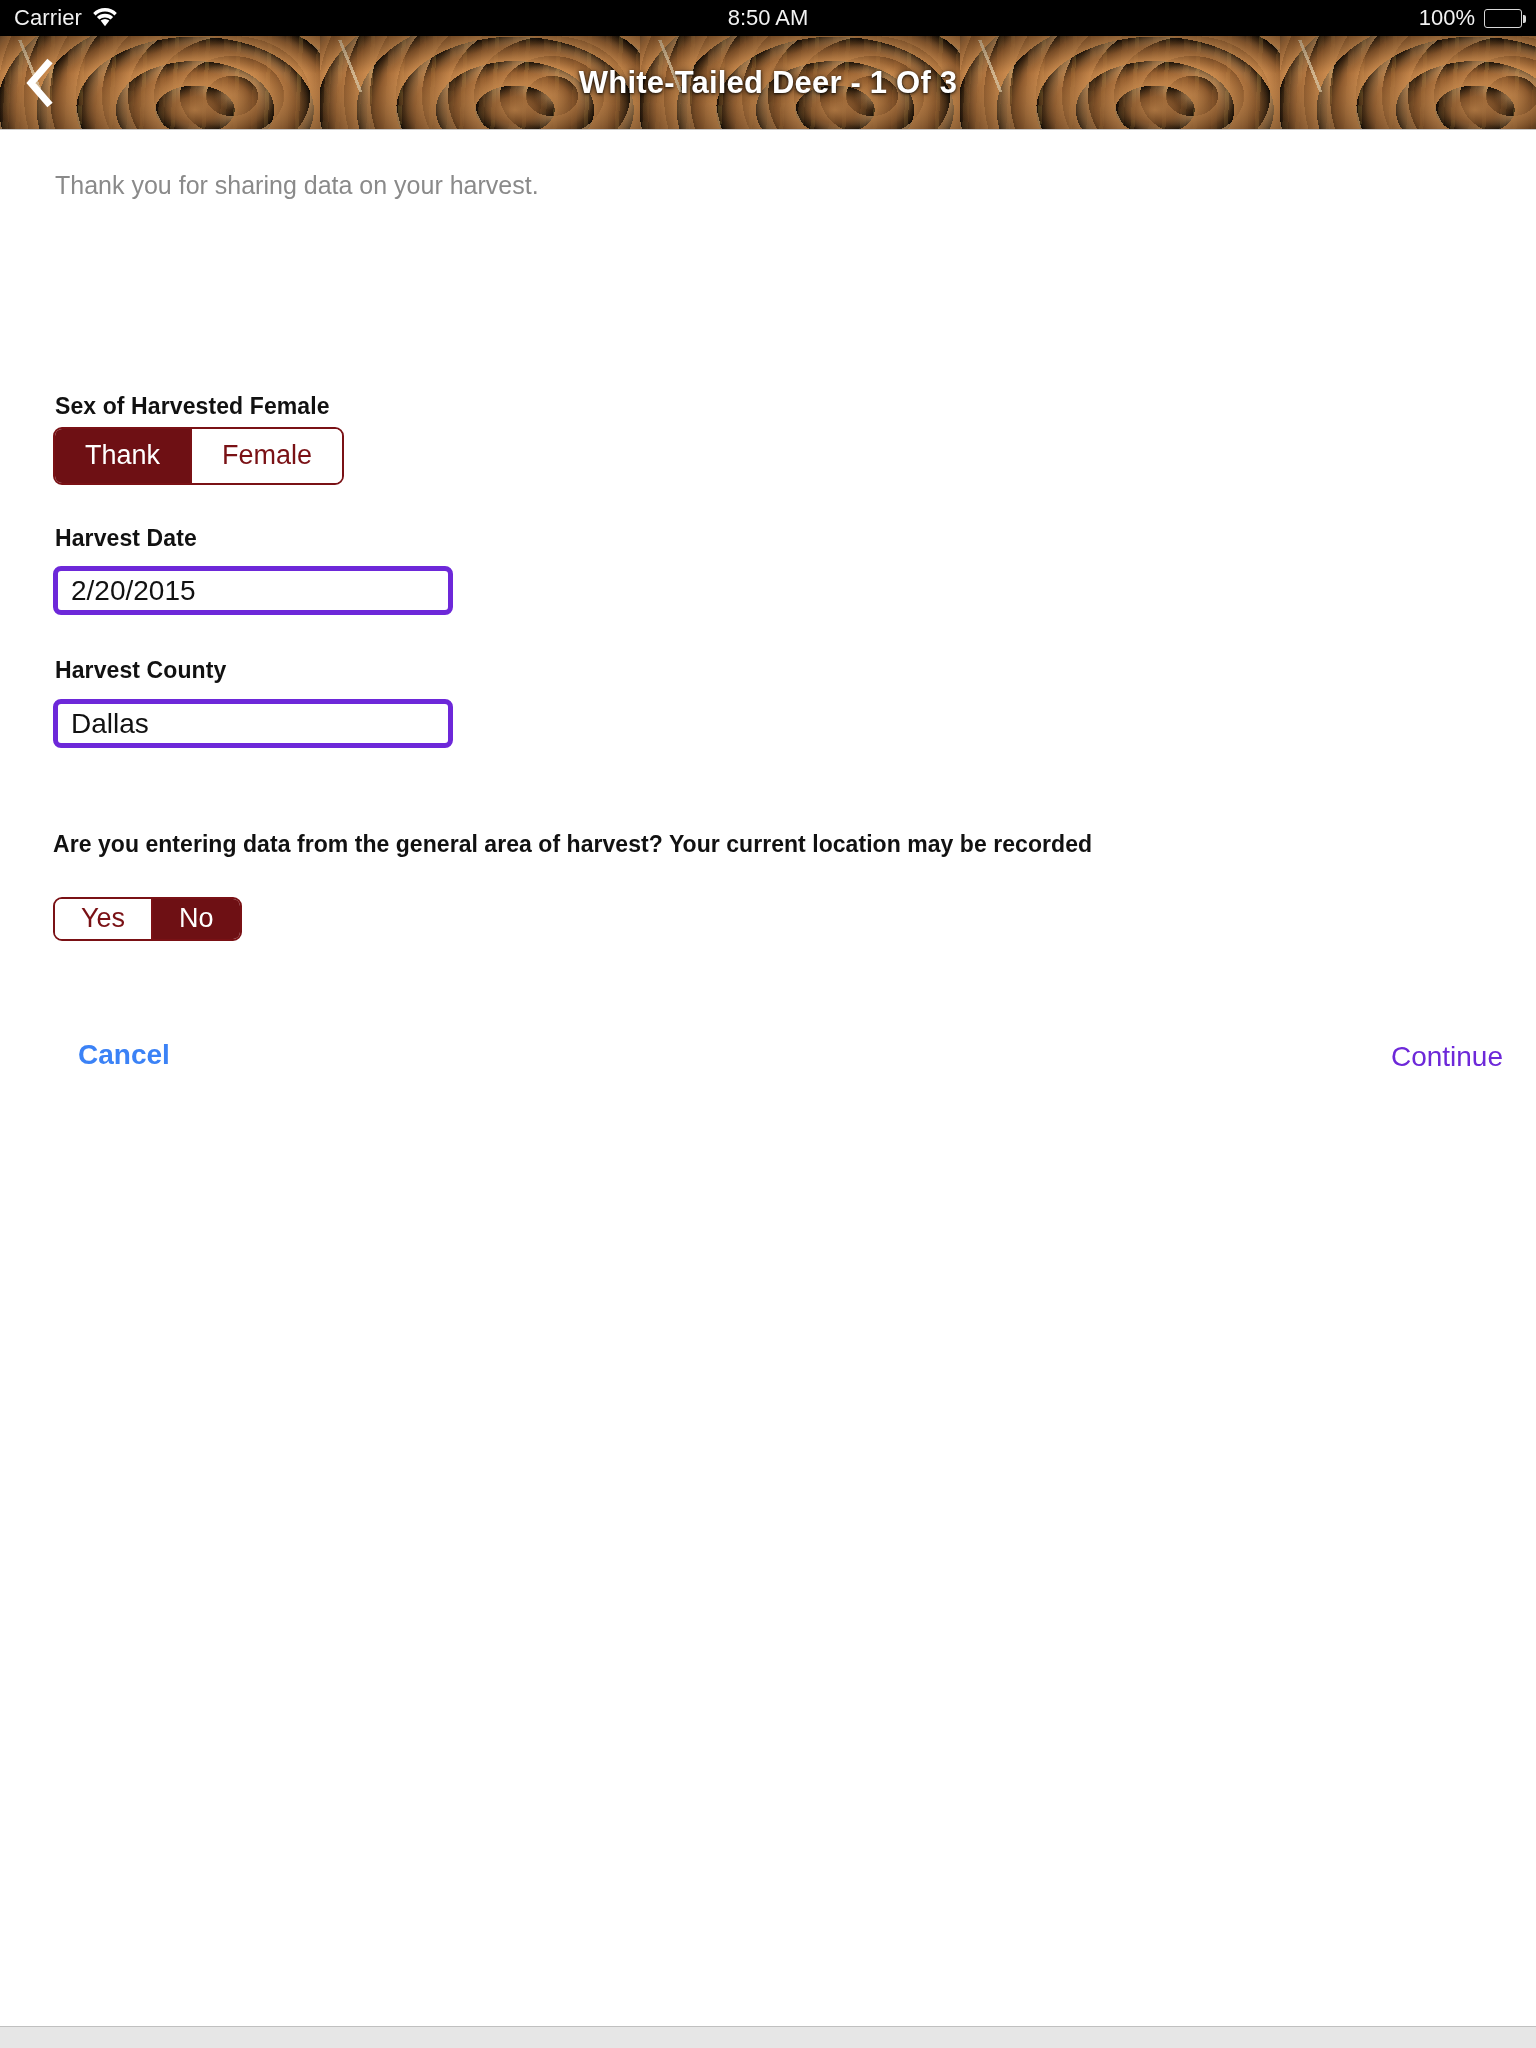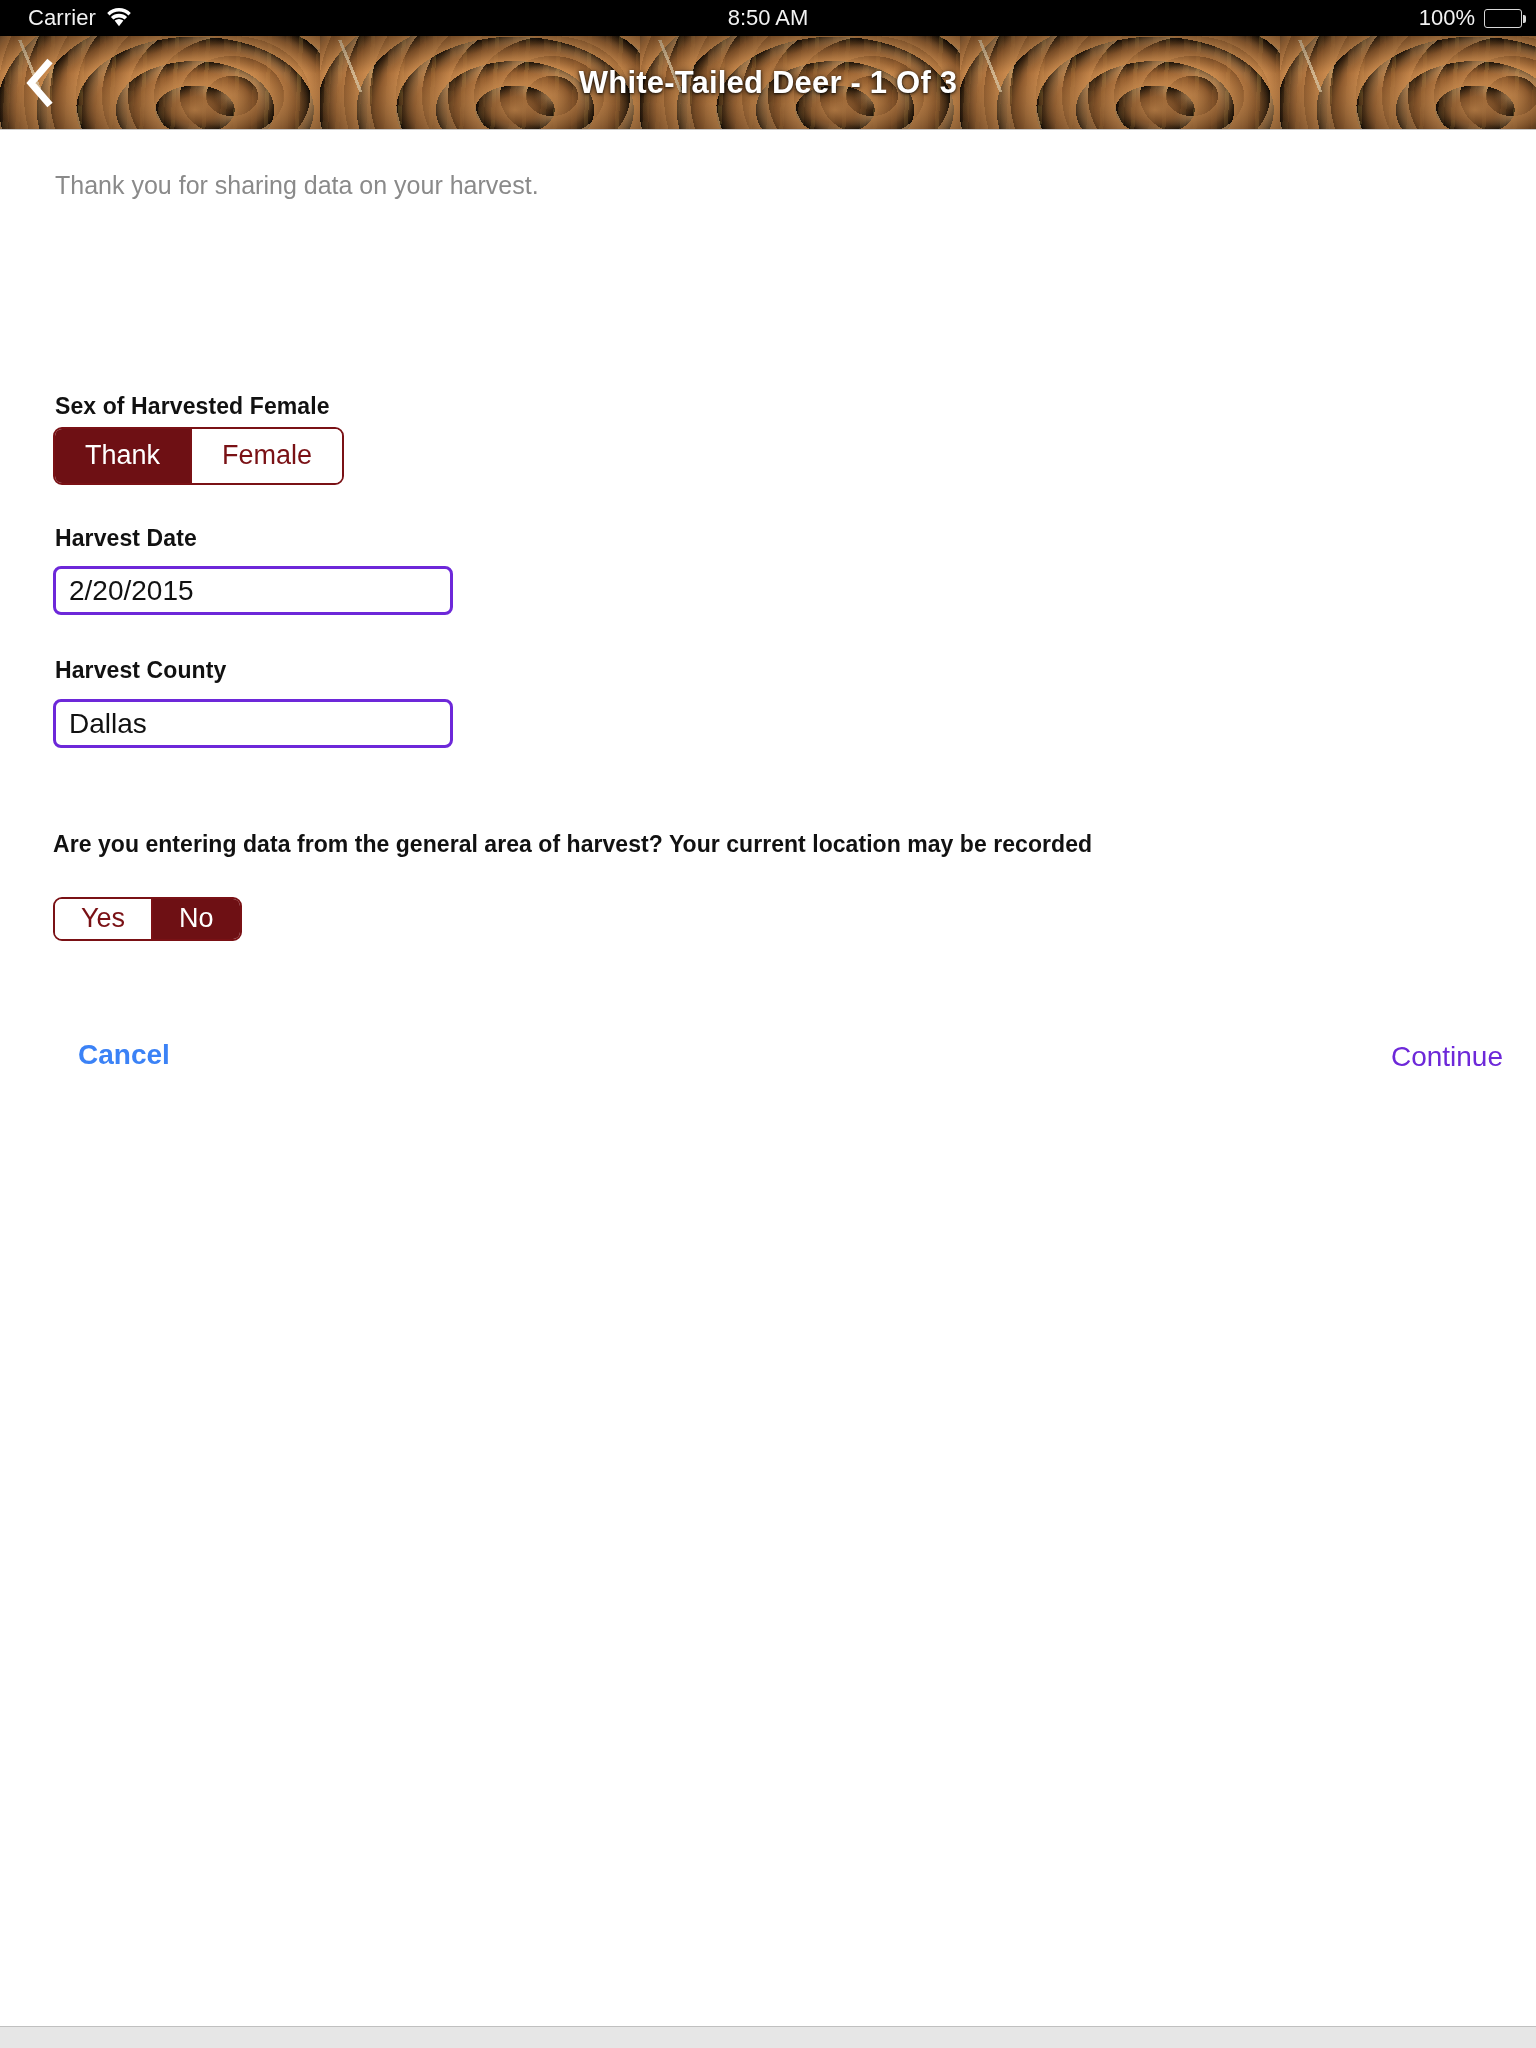--- a/index.html
+++ b/index.html
@@ -26,21 +26,21 @@
     width: 1536px;
     height: 36px;
     background: #000000;
     color: #ffffff;
     display: flex;
     align-items: center;
     font-size: 22px;
   }
   .status-left {
     position: absolute;
-    left: 28px;
+    left: 14px;
     display: flex;
     align-items: center;
     gap: 10px;
   }
   .carrier-label { font-size: 22px; letter-spacing: 0.1px; color:#f2f2f2; }
   .wifi-icon { display: inline-block; width: 26px; height: 20px; position: relative; }
   .wifi-icon svg { display:block; }
   .status-center {
     position: absolute;
     left: 0; right: 0;
@@ -223,21 +223,21 @@
 
   .date-label  { position: absolute; left: 40px; top: 394px; }
   .date-input  { position: absolute; left: 38px; top: 435px; }
 
   .county-label{ position: absolute; left: 40px; top: 526px; }
   .county-input{ position: absolute; left: 38px; top: 568px; }
 
   .text-input {
     width: 400px;
     height: 49px;
-    border: 3px solid #6d28d9;
+    border: 5px solid #6d28d9;
     border-radius: 8px;
     background: #ffffff;
     font-family: "Liberation Sans", sans-serif;
     font-size: 28px;
     color: #111111;
     padding: 0 13px;
     outline: none;
   }
 
   .location-question {

